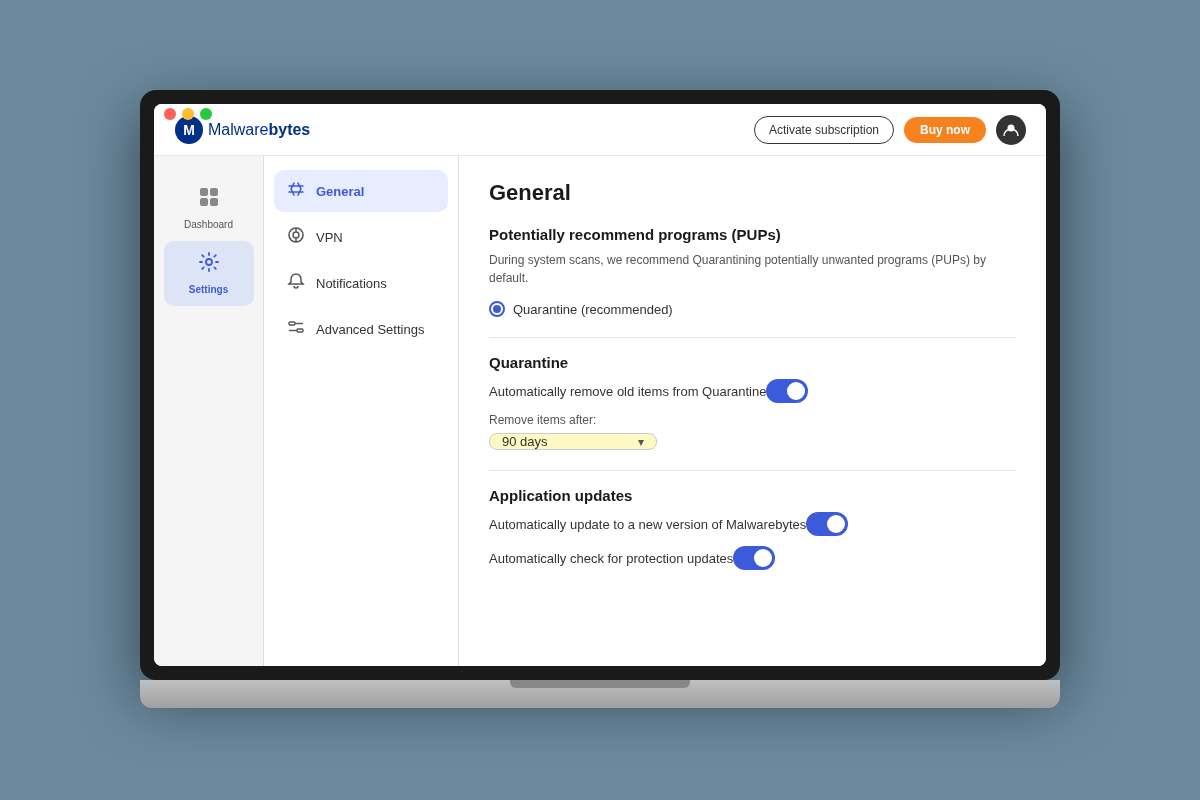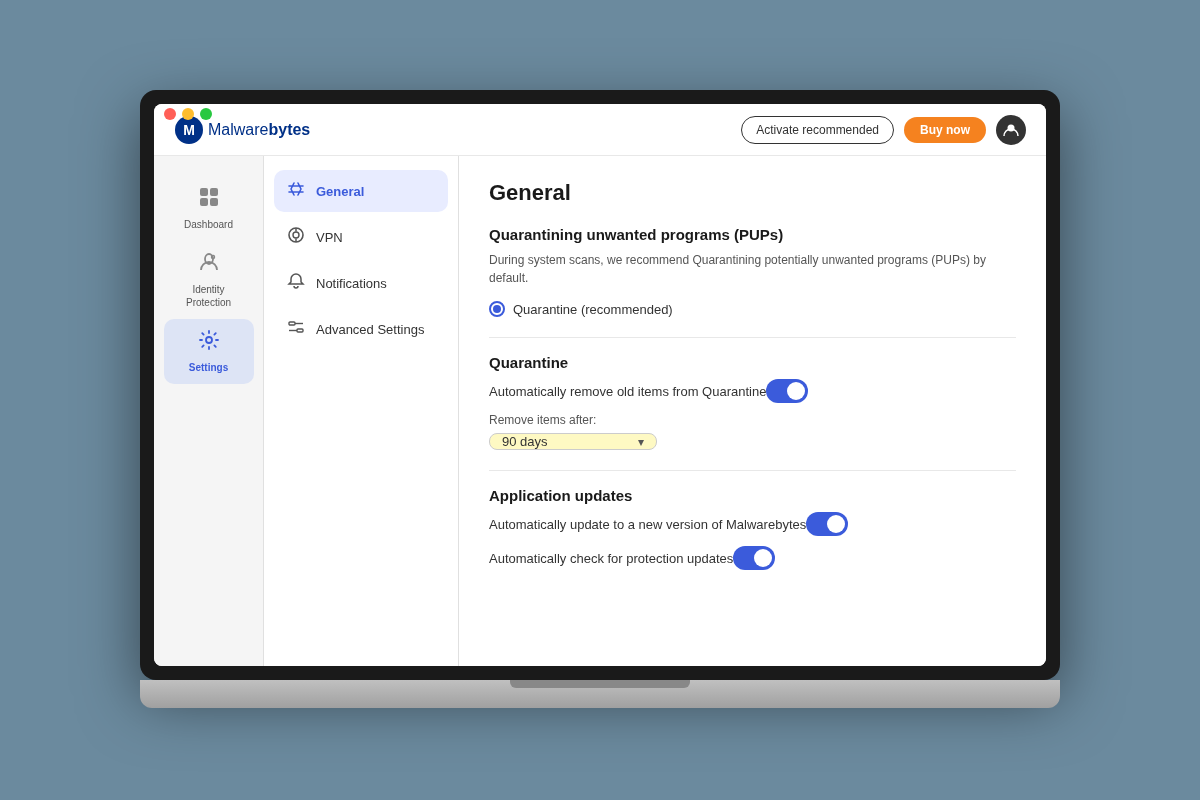--- a/index.html
+++ b/index.html
@@ -355,21 +355,21 @@
         <div class="logo">
           <svg class="logo-icon" viewBox="0 0 30 30">
             <circle cx="15" cy="15" r="14" fill="#003087"></circle>
             <text x="15" y="20" text-anchor="middle" font-size="14" font-weight="bold" fill="white">M</text>
           </svg>
           <div style="font-size:16px;font-weight:800;color:#003087;">
             <span style="font-weight:300;">Malware</span><strong>bytes</strong>
           </div>
         </div>
         <div class="top-bar-right">
-          <button class="btn-activate">Activate recommended</button>
+          <button class="btn-activate">Activate subscription</button>
           <button class="btn-buy">Buy now</button>
           <div class="avatar-icon">
             <svg width="16" height="16" viewBox="0 0 16 16">
               <circle cx="8" cy="6" r="3.5" fill="white"></circle>
               <path d="M1 14c0-3.866 3.134-7 7-7s7 3.134 7 7" stroke="white" stroke-width="1.5" fill="none"></path>
             </svg>
           </div>
         </div>
       </div>
 
@@ -380,30 +380,20 @@
             <div class="icon">
               <svg width="22" height="22" viewBox="0 0 22 22" fill="none">
                 <rect x="2" y="2" width="8" height="8" rx="2" fill="#888"></rect>
                 <rect x="12" y="2" width="8" height="8" rx="2" fill="#888"></rect>
                 <rect x="2" y="12" width="8" height="8" rx="2" fill="#888"></rect>
                 <rect x="12" y="12" width="8" height="8" rx="2" fill="#888"></rect>
               </svg>
             </div>
             <span class="label">Dashboard</span>
           </div>
-          <div class="sidebar-item">
-            <div class="icon">
-              <svg width="22" height="22" viewBox="0 0 22 22" fill="none">
-                <ellipse cx="11" cy="8" rx="4" ry="5" stroke="#888" stroke-width="1.8" fill="none"></ellipse>
-                <path d="M3 19c0-4.4 3.6-8 8-8s8 3.6 8 8" stroke="#888" stroke-width="1.8" fill="none"></path>
-                <circle cx="15" cy="6" r="1.5" stroke="#888" stroke-width="1.5" fill="none"></circle>
-              </svg>
-            </div>
-            <span class="label">Identity Protection</span>
-          </div>
           <div class="sidebar-item active">
             <div class="icon">
               <svg width="22" height="22" viewBox="0 0 22 22" fill="none">
                 <circle cx="11" cy="11" r="3" stroke="#3b5bdb" stroke-width="1.8" fill="none"></circle>
                 <path d="M11 2v2M11 18v2M2 11h2M18 11h2M4.22 4.22l1.42 1.42M16.36 16.36l1.42 1.42M4.22 17.78l1.42-1.42M16.36 5.64l1.42-1.42" stroke="#3b5bdb" stroke-width="1.8" stroke-linecap="round"></path>
               </svg>
             </div>
             <span class="label">Settings</span>
           </div>
         </div>
@@ -447,21 +437,21 @@
               </svg>
             </span>
             <span>Advanced Settings</span>
           </div>
         </div>
 
         <div class="content-area">
           <div class="content-title">General</div>
 
           <div class="section">
-            <div class="section-title">Quarantining unwanted programs (PUPs)</div>
+            <div class="section-title">Potentially recommend programs (PUPs)</div>
             <div class="section-desc">During system scans, we recommend Quarantining potentially unwanted programs (PUPs) by default.</div>
             <div class="radio-group">
               <div class="radio-option">
                 <div class="radio-circle selected"></div>
                 <span class="radio-label">Quarantine (recommended)</span>
               </div>
             </div>
           </div>
 
           <hr class="divider">

